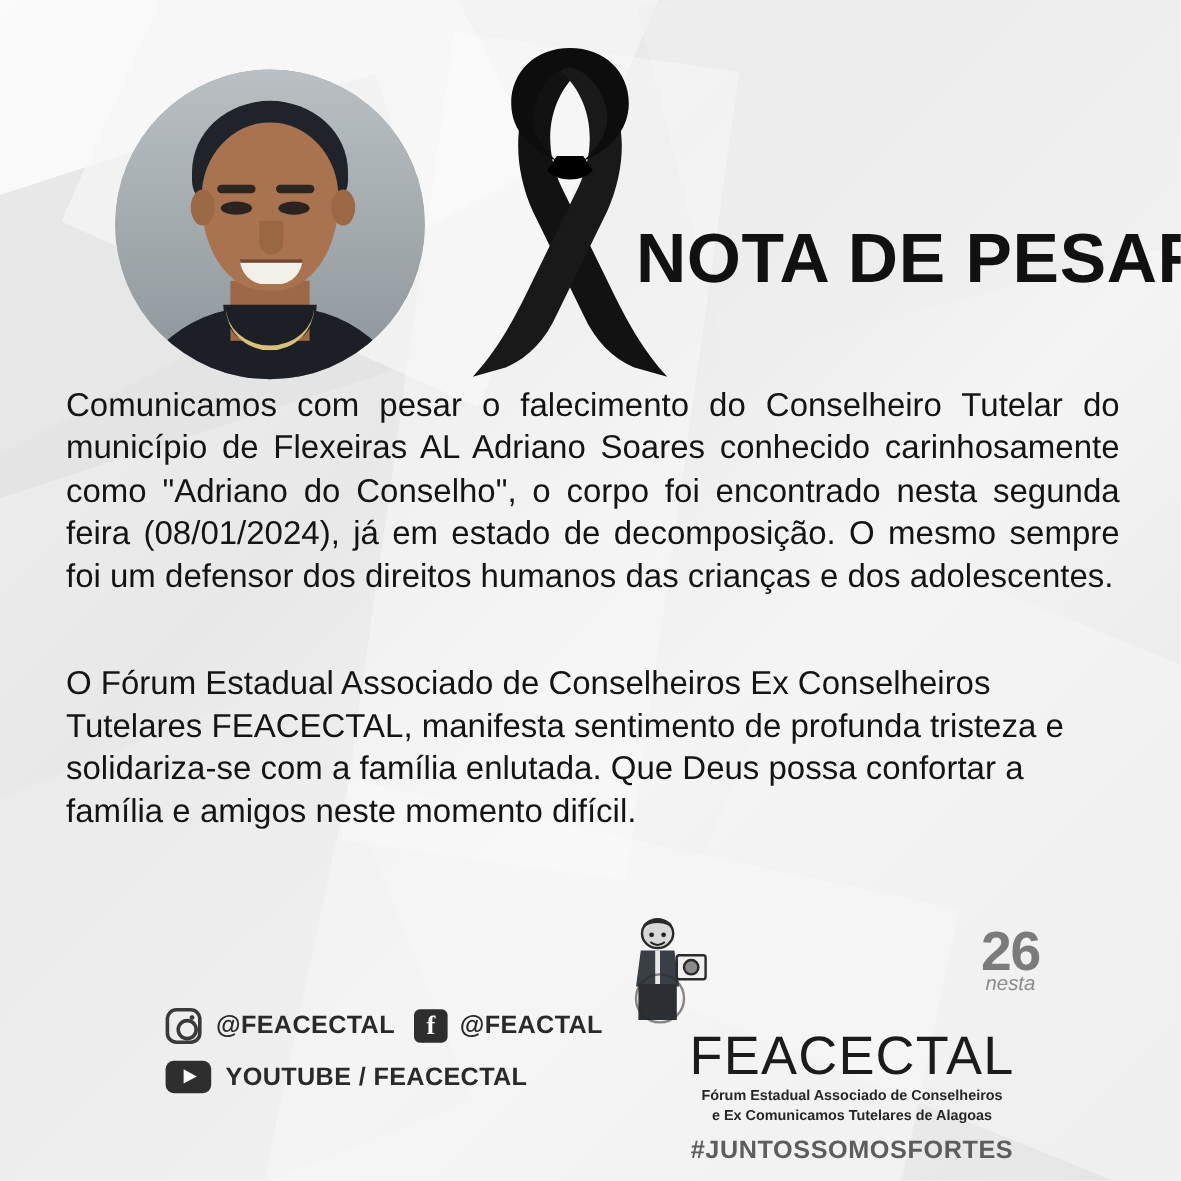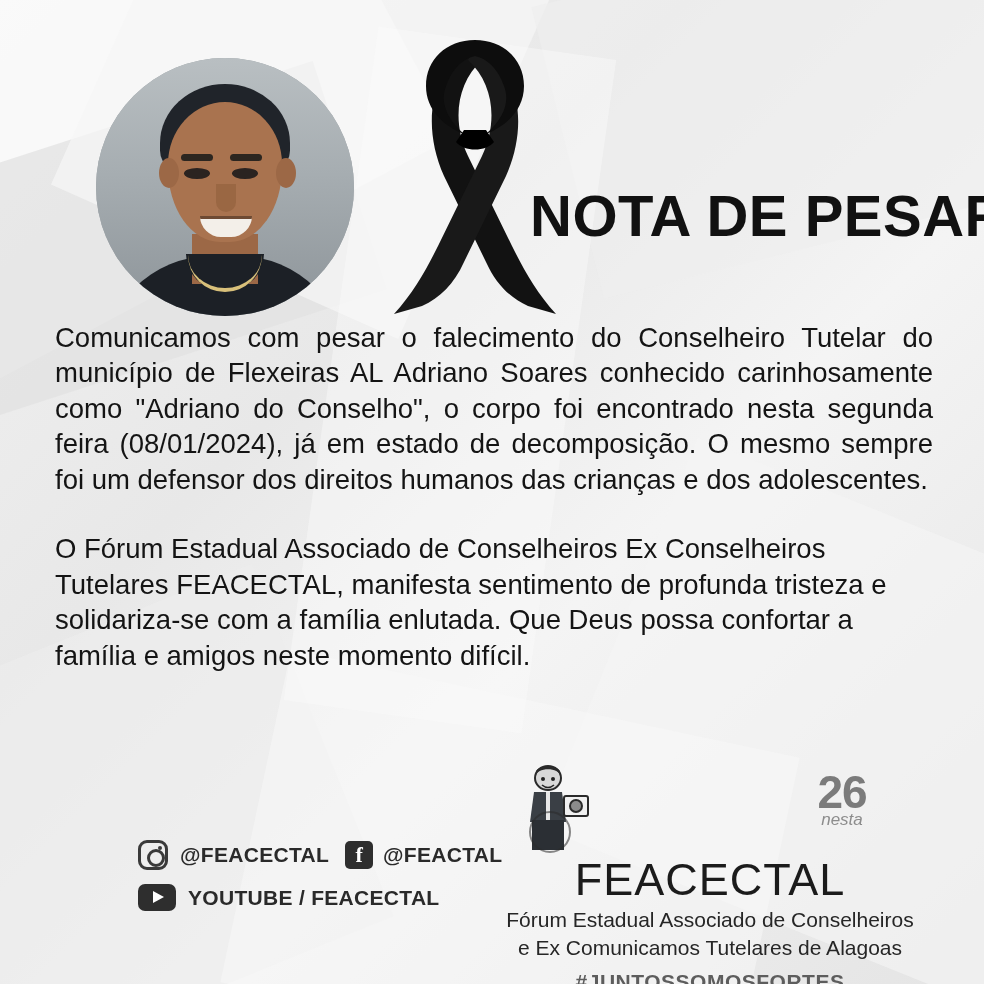--- a/index.html
+++ b/index.html
@@ -166,21 +166,21 @@
     color: #141414;
   }
   .para {
     font-size: 27.5px;
     font-weight: normal;
     line-height: 1.29;
     text-align: justify;
     margin: 0 0 26px 0;
   }
   .para.p2 {
-    margin-top: 34px;
+    margin-top: 54px;
     text-align: left;
   }
   .para.p1 { text-align: justify; text-align-last: left; }
 
   
   .social {
     position: absolute;
     left: 138px;
     top: 840px;
     width: 330px;
@@ -294,22 +294,22 @@
     margin-top: -6px;
   }
   .logo-name {
     font-size: 45px;
     font-weight: normal;
     color: #1b1b1b;
     letter-spacing: 1px;
     margin-top: -4px;
   }
   .logo-sub1, .logo-sub2 {
-    font-size: 21px;
-    font-weight: normal;
+    font-size: 12px;
+    font-weight: bold;
     color: #262626;
     line-height: 1.32;
   }
   .logo-hash {
     margin-top: 9px;
     font-size: 21px;
     font-weight: bold;
     color: #5d5d5d;
     letter-spacing: 0.5px;
   }

